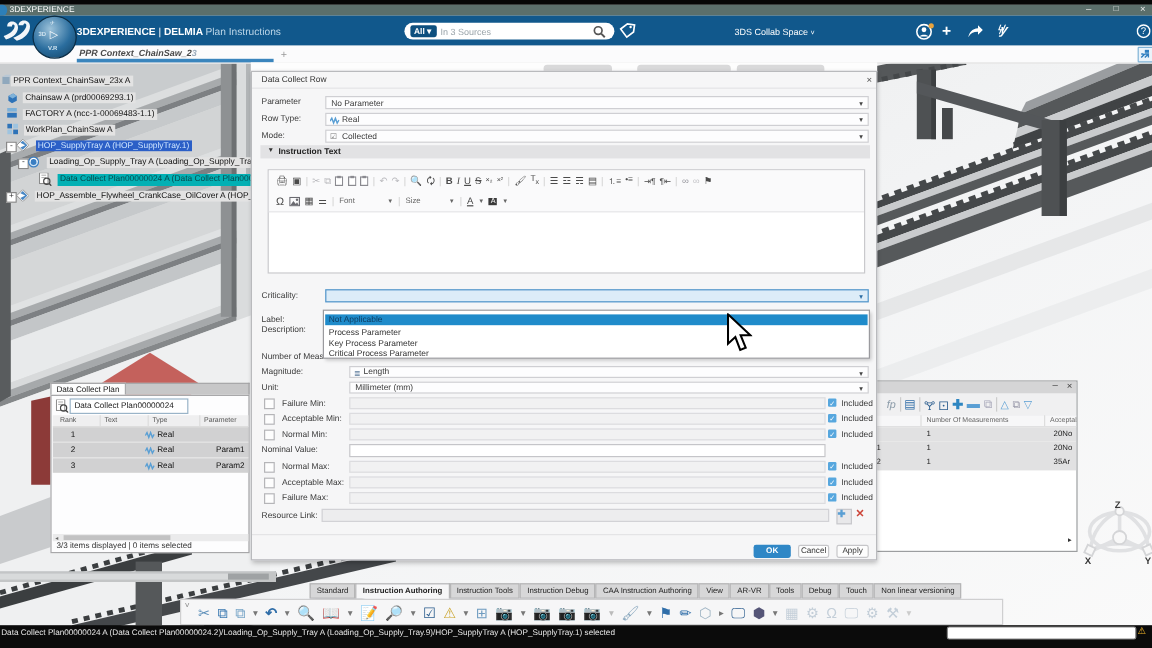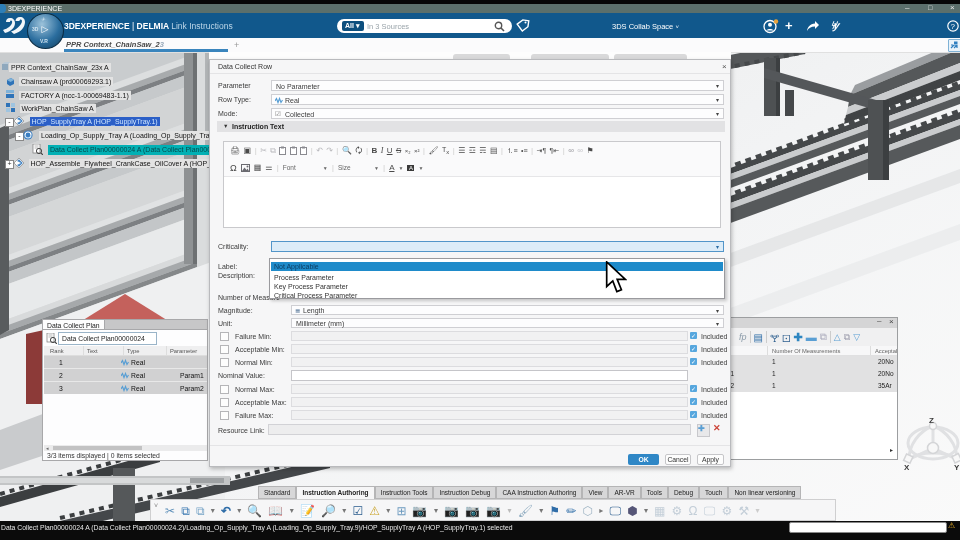--- a/index.html
+++ b/index.html
@@ -179,21 +179,21 @@
   <div class="lbl" style="left:905px;top:-1px;font-size:8px;color:#e8e8e8;">–</div>
   <div class="lbl" style="left:928px;top:0px;font-size:7px;color:#e8e8e8;">□</div>
   <div class="lbl" style="left:950px;top:-1px;font-size:8px;color:#e8e8e8;">×</div>
   <div class="abs" style="left:0;top:0;width:6px;height:9px;background:#2d7fb8;border-radius:0 4px 4px 0;"></div>
 </div>
 <div class="abs" id="bluebar" style="left:0;top:13px;width:960px;height:25px;background:#11588c;">
   <svg class="abs" style="left:2px;top:2px;" width="26" height="22" viewBox="0 0 26 22">
     <path d="M3,18 C10,16 13,12 13,8 C13,5 11,3 8,3 C5,3 4,5 4,7 L8,7 C8,6 8.5,5.5 9,5.5 C10,5.5 10.5,6.5 10,8 C9.3,10.5 6,13.5 1,15 Z" fill="#fff" opacity="0.95"></path>
     <path d="M12,19 C19,17 23,12 23,7 C23,4 21,2 18,2 C15,2 13.5,4 13.5,6 L17.5,6 C17.5,5 18,4.5 18.7,4.5 C19.8,4.5 20.3,5.7 19.7,7.5 C18.8,10.3 15,14.5 9,16.5 Z" fill="#fff" opacity="0.95"></path>
   </svg>
-  <div class="lbl" style="left:64px;top:8px;font-size:8.5px;color:#fff;font-weight:bold;">3DEXPERIENCE <span style="font-weight:normal;">| </span>DELMIA <span style="font-weight:normal;color:#bcd6e8;">Link Instructions</span></div>
+  <div class="lbl" style="left:64px;top:8px;font-size:8.5px;color:#fff;font-weight:bold;">3DEXPERIENCE <span style="font-weight:normal;">| </span>DELMIA <span style="font-weight:normal;color:#bcd6e8;">Plan Instructions</span></div>
 
   <div class="abs" style="left:337px;top:6px;width:175px;height:14px;background:#fff;border-radius:8px;"></div>
   <div class="abs" style="left:342px;top:8px;width:22px;height:10px;background:#0d4f7e;border-radius:2px;"></div>
   <div class="lbl" style="left:345px;top:8.5px;font-size:7px;color:#fff;font-weight:bold;">All ▾</div>
   <div class="lbl" style="left:367px;top:8.5px;font-size:7.5px;color:#9aa4aa;">In 3 Sources</div>
   <svg class="abs" style="left:494px;top:8px;" width="11" height="11" viewBox="0 0 11 11">
         <circle cx="4.5" cy="4.5" r="3.2" fill="none" stroke="#555" stroke-width="1.4"></circle>
         <line x1="7" y1="7" x2="10" y2="10" stroke="#555" stroke-width="1.6"></line>
       </svg>
   <svg class="abs" style="left:516px;top:6px;" width="14" height="14" viewBox="0 0 14 14">

